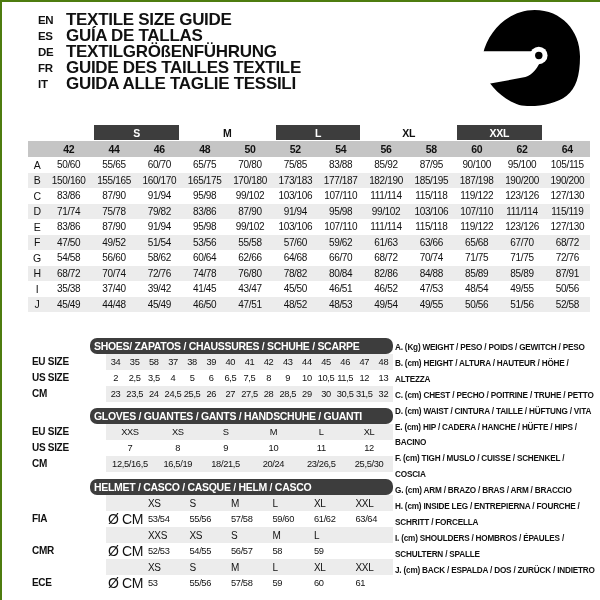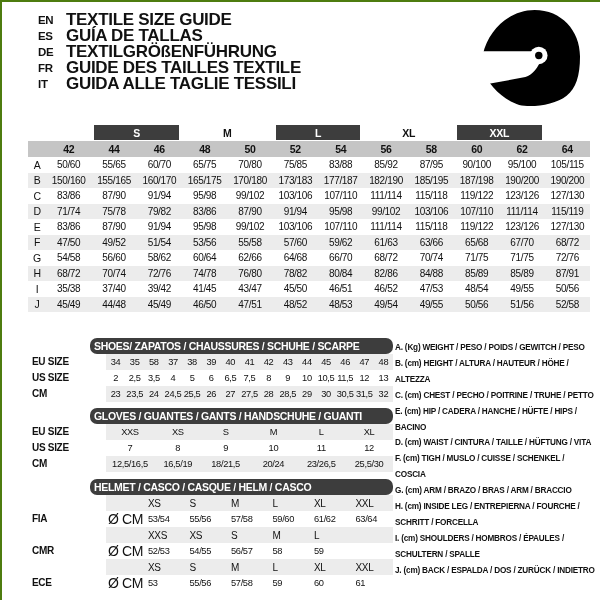--- a/index.html
+++ b/index.html
@@ -414,22 +414,22 @@
           <div class="cell">60</div>
           <div class="cell">61</div>
         </div>
       </div>
     </div>
 
   <div class="legend" id="legend">
       <div class="legend-item">A. (Kg) WEIGHT / PESO / POIDS / GEWITCH / PESO</div>
       <div class="legend-item">B. (cm) HEIGHT / ALTURA / HAUTEUR / HÖHE / ALTEZZA</div>
       <div class="legend-item">C. (cm) CHEST / PECHO / POITRINE / TRUHE / PETTO</div>
+      <div class="legend-item">D. (cm) WAIST / CINTURA / TAILLE / HÜFTUNG / VITA</div>
       <div class="legend-item">E. (cm) HIP / CADERA / HANCHE / HÜFTE / HIPS / BACINO</div>
-      <div class="legend-item">D. (cm) WAIST / CINTURA / TAILLE / HÜFTUNG / VITA</div>
       <div class="legend-item">F. (cm) TIGH / MUSLO / CUISSE / SCHENKEL / COSCIA</div>
       <div class="legend-item">G. (cm) ARM / BRAZO / BRAS / ARM / BRACCIO</div>
       <div class="legend-item">H. (cm) INSIDE LEG / ENTREPIERNA / FOURCHE / SCHRITT / FORCELLA</div>
       <div class="legend-item">I. (cm) SHOULDERS / HOMBROS / ÉPAULES / SCHULTERN / SPALLE</div>
       <div class="legend-item">J. (cm) BACK / ESPALDA / DOS / ZURÜCK / INDIETRO</div>
     </div>
 
 </div>
 
 </body></html>

